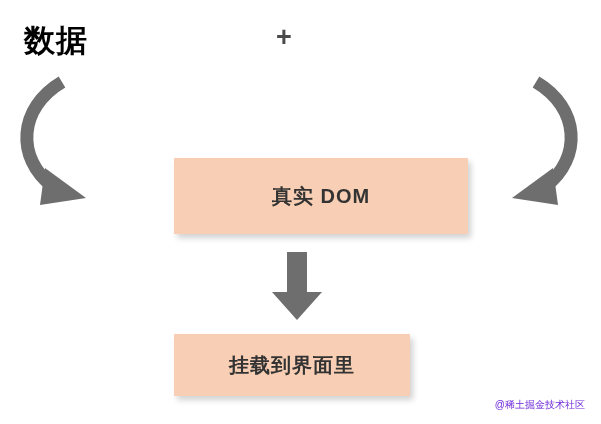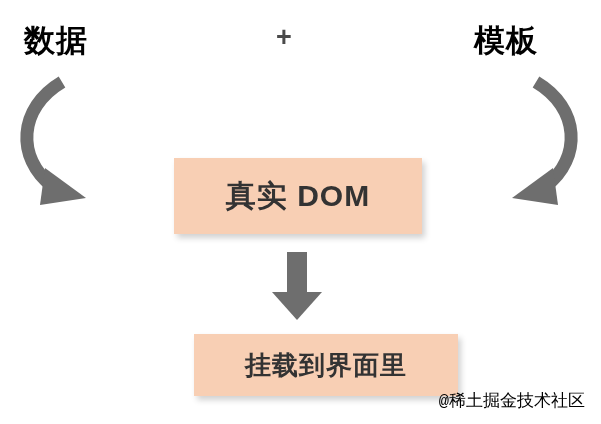--- a/index.html
+++ b/index.html
@@ -47,59 +47,56 @@
     display: flex;
     align-items: center;
     justify-content: center;
     color: #333333;
     font-weight: bold;
     letter-spacing: 1px;
   }
   #box-dom {
     left: 174px;
     top: 158px;
-    width: 248px;
+    width: 294px;
     height: 76px;
-    font-size: 30px;
+    font-size: 20px;
   }
   #box-mount {
     left: 174px;
     top: 334px;
-    width: 264px;
+    width: 236px;
     height: 62px;
-    font-size: 26px;
-    margin-left: 20px;
+    font-size: 20px;
   }
   #arrows {
     position: absolute;
     left: 0;
     top: 0;
     width: 601px;
     height: 424px;
   }
   #watermark {
     position: absolute;
     right: 16px;
     bottom: 12px;
-    font-size: 17px;
-    color: #000000;
+    font-size: 10px;
+    color: #6d28d9;
     white-space: nowrap;
-    font-family: Liberation Mono, monospace;
   }
 </style>
 </head>
 <body>
 
 <div id="canvas">
 
   <div class="label-top" id="label-data">数据</div>
 
   <div class="label-top" id="label-plus">+</div>
 
-  <div class="label-top" id="label-template">模板</div>
 
   <svg id="arrows" viewBox="0 0 601 424">
 
     <g>
       <path d="M 62 82 C 18 108, 16 158, 52 186" stroke="#6e6e6e" stroke-width="13" fill="none" stroke-linecap="butt"></path>
       <path d="M 45 168 L 86 198 L 40 205 Z" fill="#6e6e6e"></path>
     </g>
 
     <g>
       <path d="M 536 82 C 580 108, 582 158, 546 186" stroke="#6e6e6e" stroke-width="13" fill="none" stroke-linecap="butt"></path>

